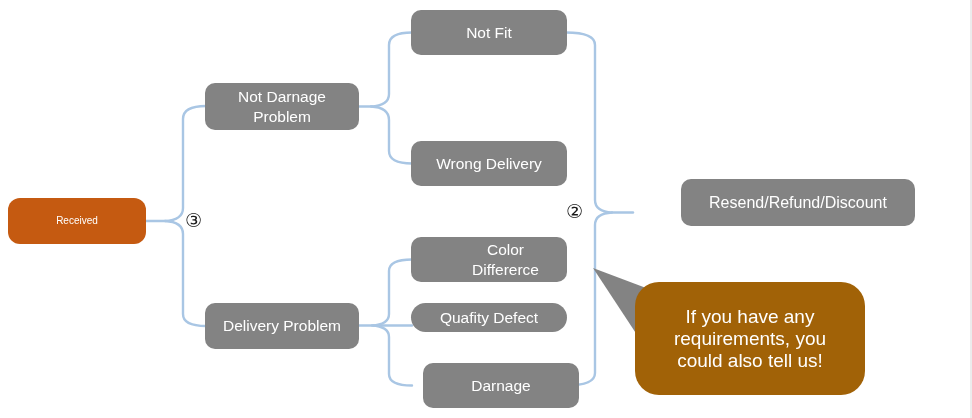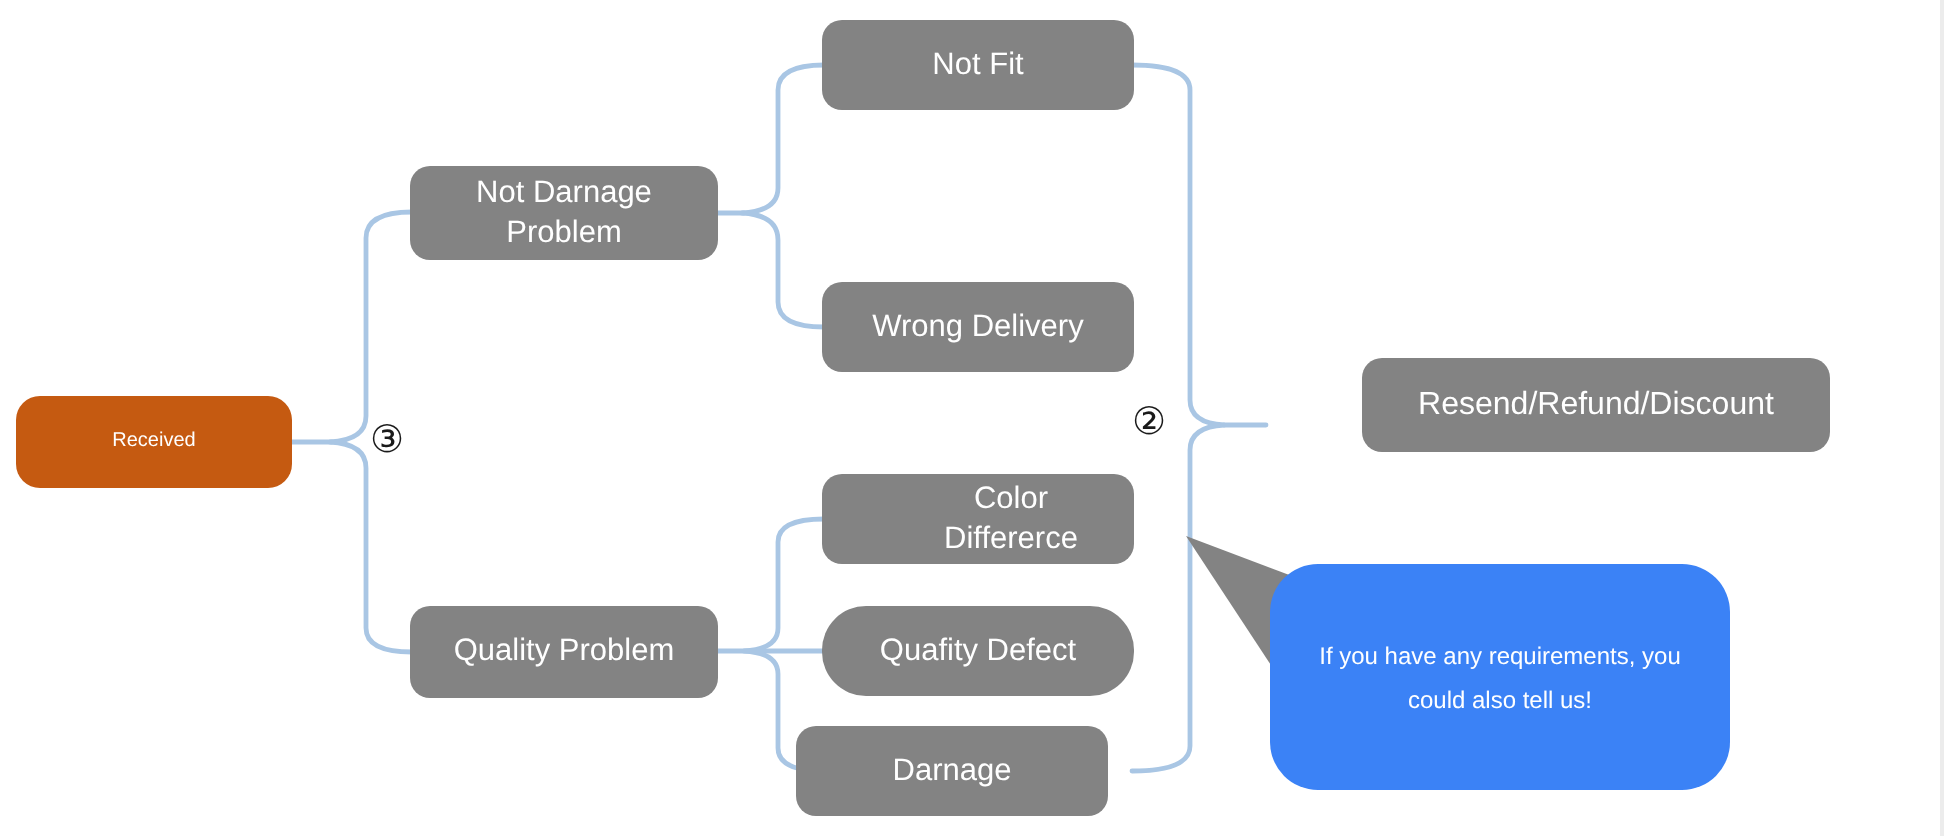--- a/index.html
+++ b/index.html
@@ -29,25 +29,25 @@
   .node.wide{font-size:16px;}
   .marker{
     position:absolute;
     color:#1a1a1a;
     font-size:19px;
     line-height:19px;
   }
   .callout{
     position:absolute;
     left:635px;top:282px;width:230px;height:113px;
-    background:#3b82f6;color:#fff;
+    background:#a16207;color:#fff;
     border-radius:24px;
     display:flex;align-items:center;justify-content:center;
     text-align:center;
-    font-size:12px;line-height:22px;
+    font-size:19px;line-height:22px;
     box-sizing:border-box;
     padding:8px 14px;
   }
   .callout span{display:block;width:204px;}
 </style>
 </head>
 <body>
 
 <div id="stage">
 
@@ -68,31 +68,31 @@
       <path d="M612,212.5 L633,212.5"></path>
     </g>
 
     <polygon fill="#838383" points="593,268 670,297 645,347"></polygon>
   </svg>
 
   <div class="node root" style="left:8px;top:198px;width:138px;height:46px;">Received</div>
 
   <div class="node" style="left:205px;top:83px;width:154px;height:47px;padding:2px 18px;">Not Darnage Problem</div>
 
-  <div class="node" style="left:205px;top:303px;width:154px;height:46px;">Quality Problem</div>
+  <div class="node" style="left:205px;top:303px;width:154px;height:46px;">Delivery Problem</div>
 
   <div class="node" style="left:411px;top:10px;width:156px;height:45px;">Not Fit</div>
 
   <div class="node" style="left:411px;top:141px;width:156px;height:45px;">Wrong Delivery</div>
 
   <div class="node" style="left:411px;top:237px;width:156px;height:45px;padding-left:43px;">Color Differerce</div>
 
-  <div class="node" style="left:411px;top:303px;width:156px;height:45px;border-radius:22px;">Quafity Defect</div>
+  <div class="node" style="left:411px;top:303px;width:156px;height:29px;border-radius:22px;">Quafity Defect</div>
 
-  <div class="node" style="left:398px;top:363px;width:156px;height:45px;">Darnage</div>
+  <div class="node" style="left:423px;top:363px;width:156px;height:45px;">Darnage</div>
 
   <div class="node wide" style="left:633px;top:179px;width:234px;height:47px;margin-left:48px;">Resend/Refund/Discount</div>
 
   <div class="marker" style="left:185px;top:211px;">③</div>
 
   <div class="marker" style="left:566px;top:202px;">②</div>
 
   <div class="callout">
     <span>If you have any requirements, you could also tell us!</span>
   </div>

